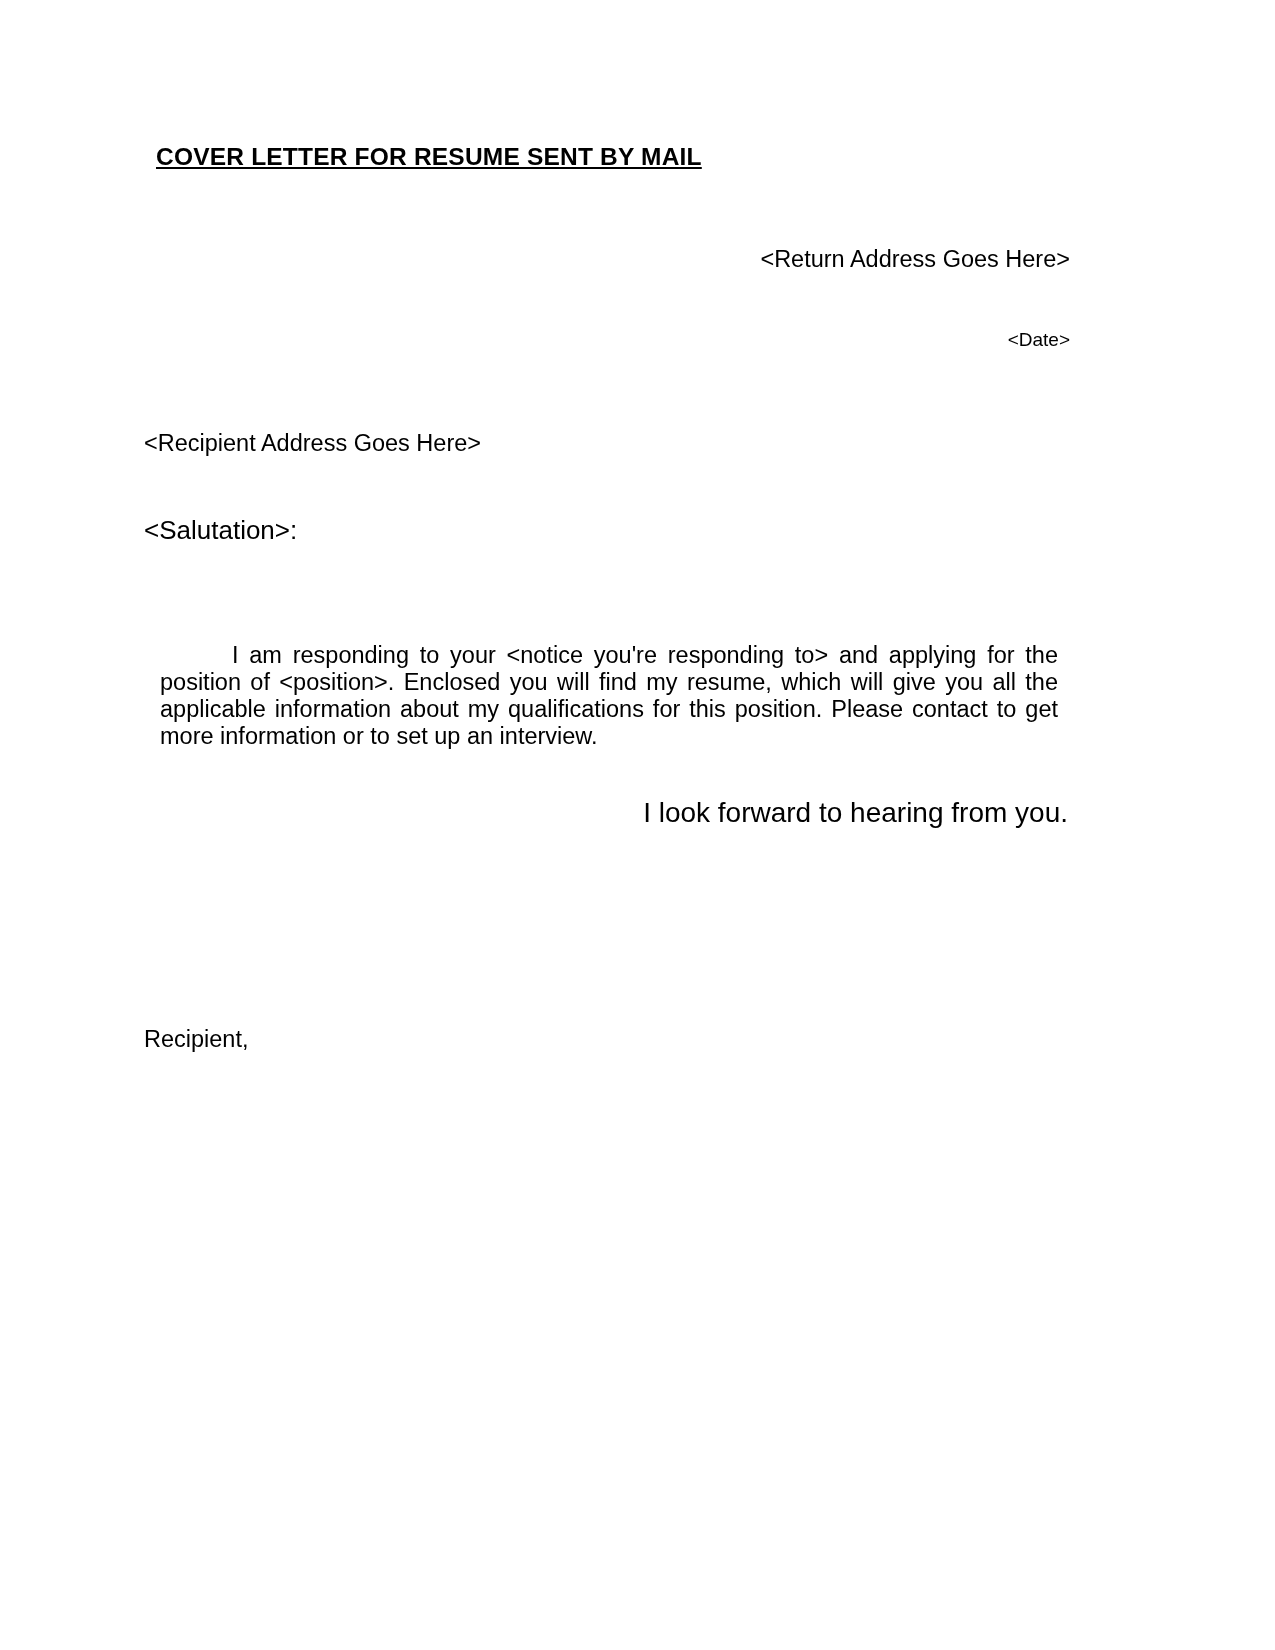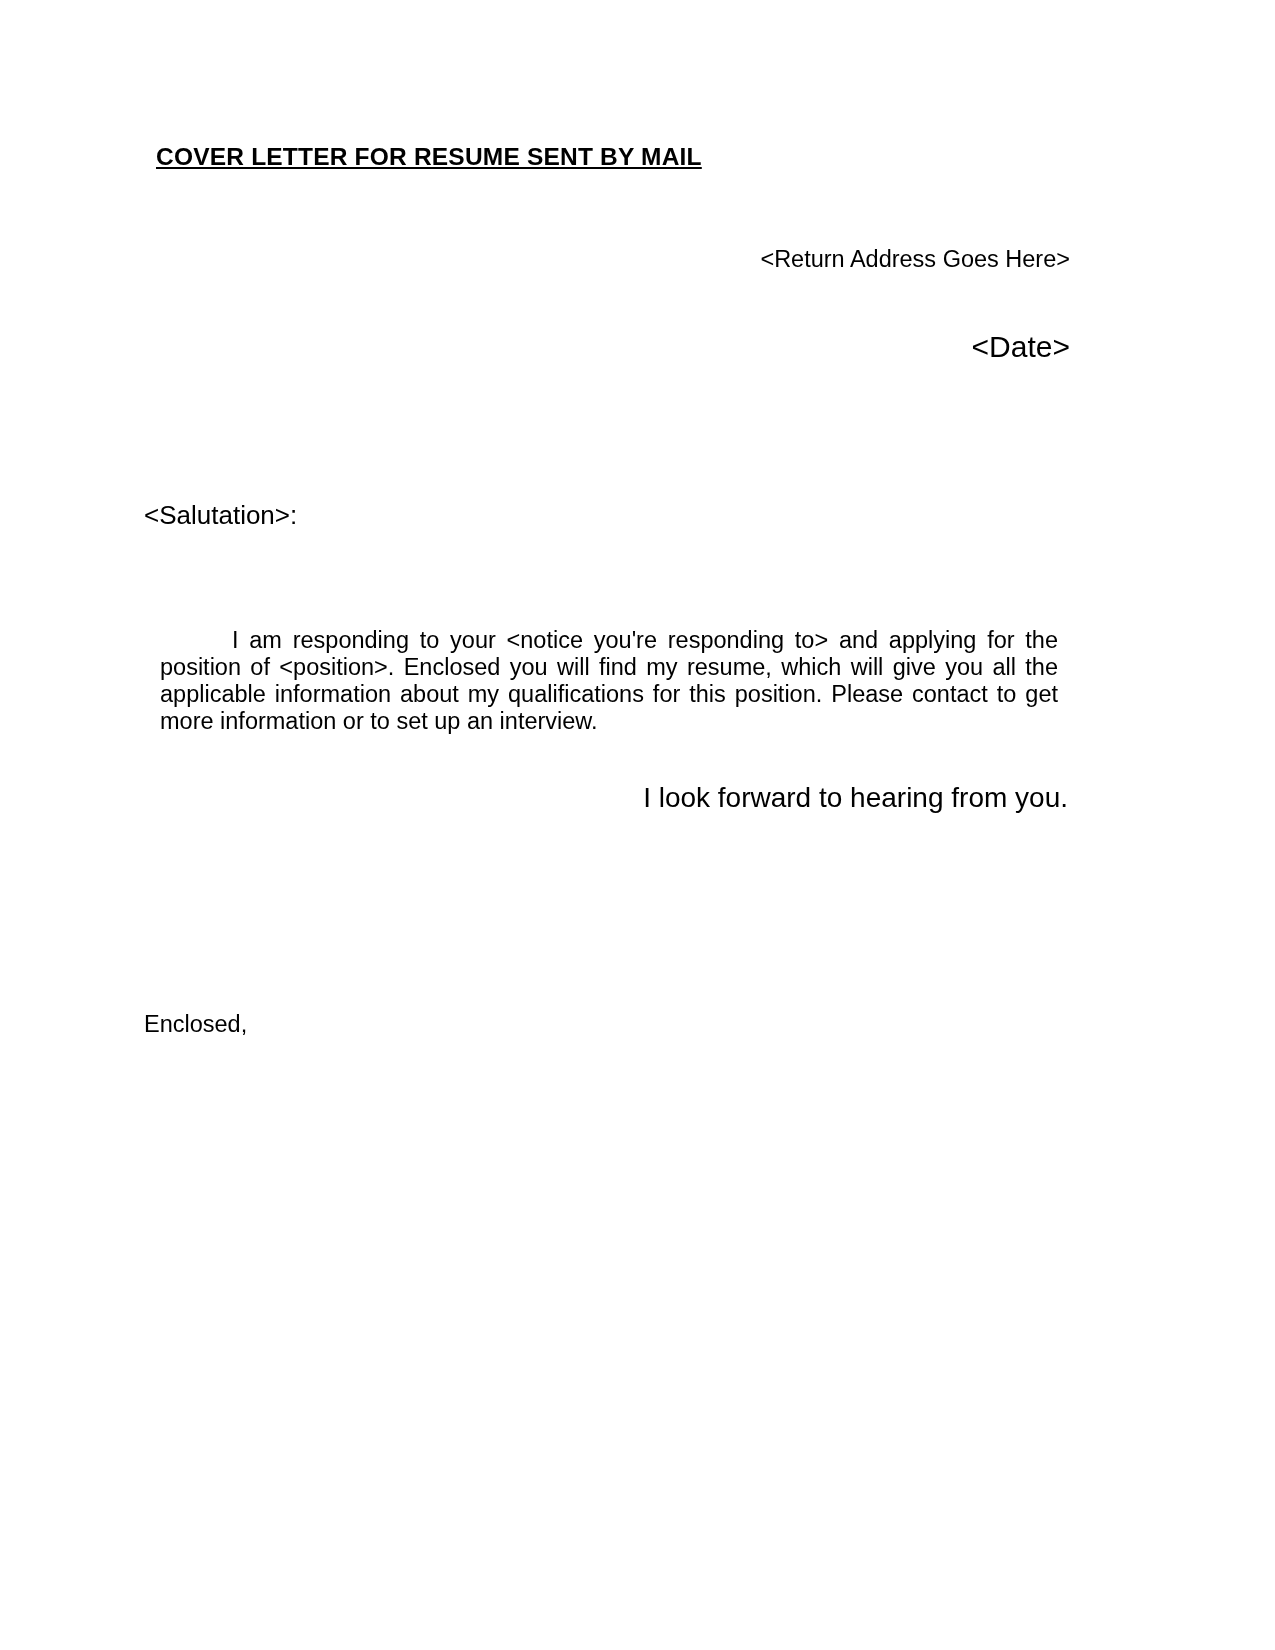--- a/index.html
+++ b/index.html
@@ -41,21 +41,21 @@
   .spacer-1 { height: 62px; }
   .return-address {
     text-align: right;
     font-size: 23.5px;
     line-height: 1.2;
     padding-right: 4px;
   }
   .spacer-2 { height: 55px; }
   .date-line {
     text-align: right;
-    font-size: 30px;
+    font-size: 19px;
     line-height: 1.2;
     padding-right: 4px;
   }
   .spacer-3 { height: 78px; }
   .recipient-address {
     font-size: 23.5px;
     line-height: 1.2;
   }
   .spacer-4 { height: 57px; }
   .salutation {
@@ -95,31 +95,32 @@
     <div class="spacer-1"></div>
 
     <div class="return-address">&lt;Return Address Goes Here&gt;</div>
 
     <div class="spacer-2"></div>
 
     <div class="date-line">&lt;Date&gt;</div>
 
     <div class="spacer-3"></div>
 
+    <div class="recipient-address">&lt;Recipient Address Goes Here&gt;</div>
 
     <div class="spacer-4"></div>
 
     <div class="salutation">&lt;Salutation&gt;:</div>
 
     <div class="spacer-5"></div>
 
     <p class="body-paragraph">I am responding to your &lt;notice you're responding to&gt; and applying for the position of &lt;position&gt;. Enclosed you will find my resume, which will give you all the applicable information about my qualifications for this position. Please contact to get more information or to set up an interview.</p>
 
     <div class="spacer-6"></div>
 
     <p class="body-paragraph-2">I look forward to hearing from you.</p>
 
     <div class="spacer-7"></div>
 
-    <div class="closing">Enclosed,</div>
+    <div class="closing">Recipient,</div>
 
   </div>
 </div>
 
 </body></html>

